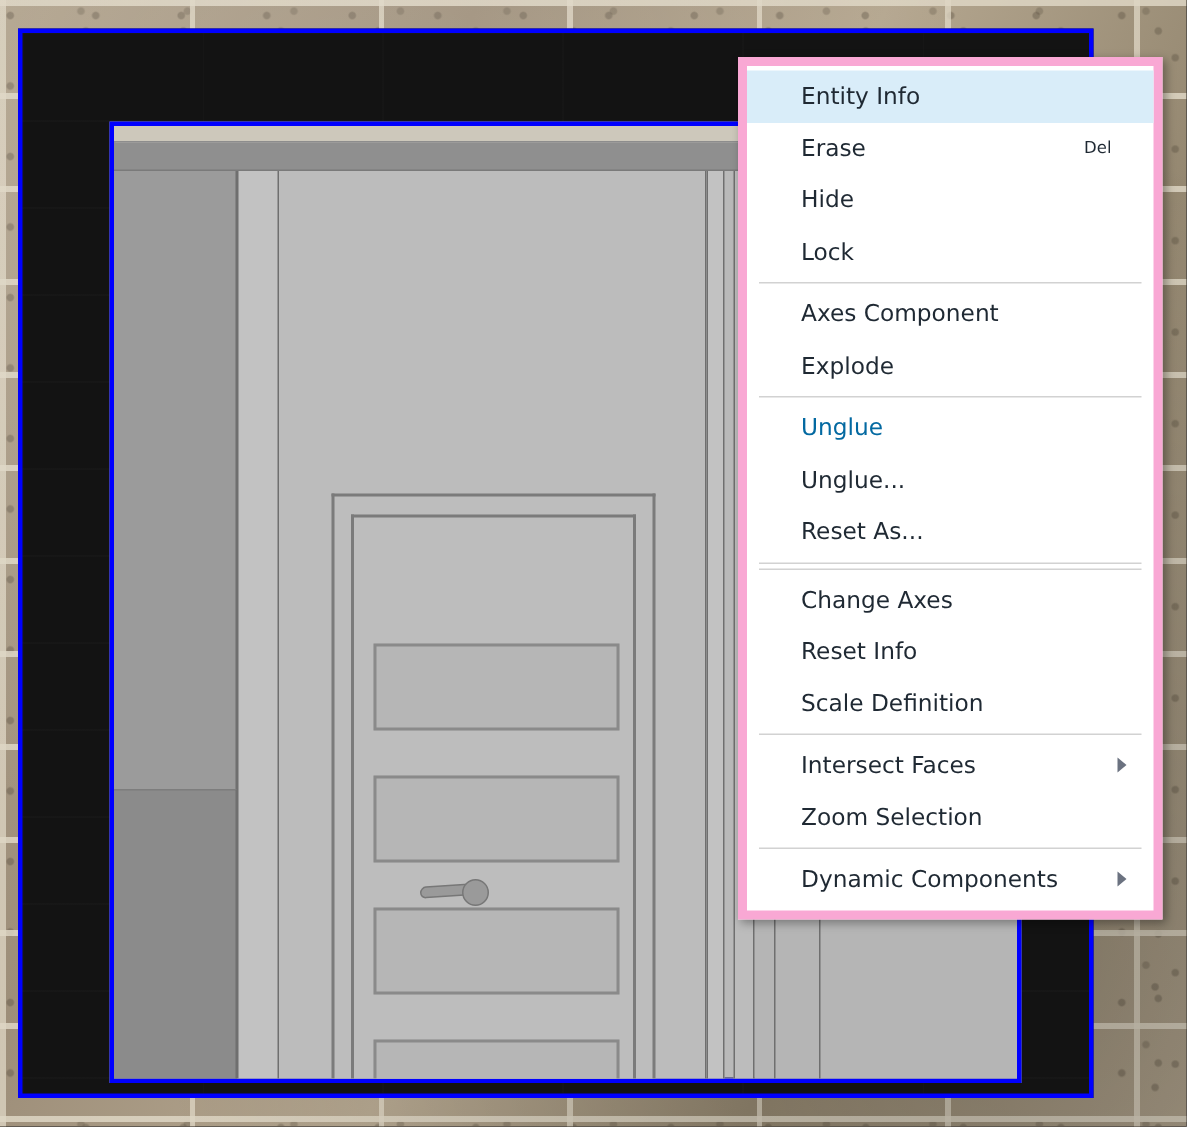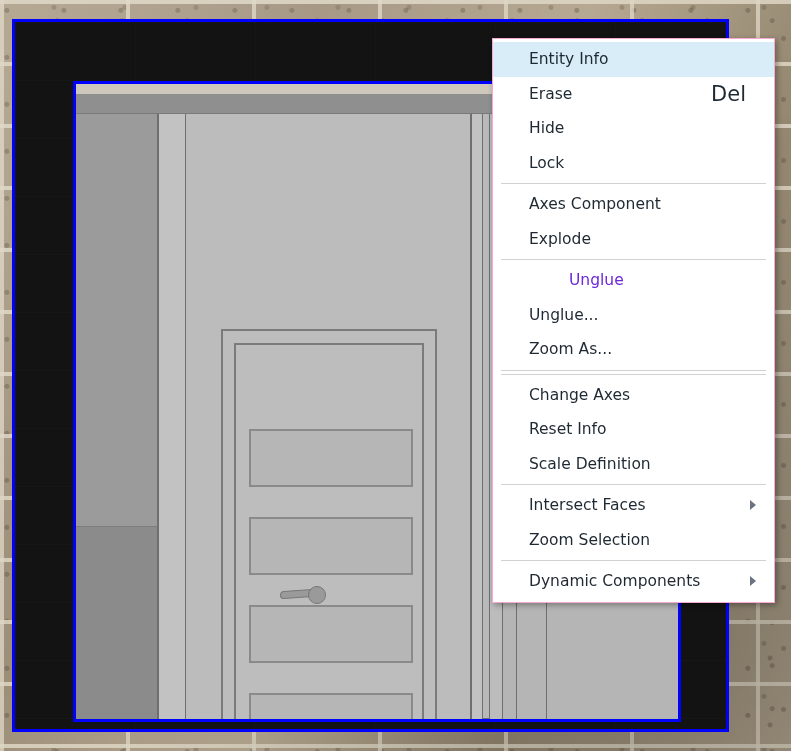--- a/index.html
+++ b/index.html
@@ -261,50 +261,49 @@
     background: #6f6f6f;
   }
 
   
   #context-menu {
     position: absolute;
     left: 492px;
     top: 38px;
     width: 283px;
     background: #ffffff;
-    border: 1px solid #f9a8d4;
+    border: 6px solid #f9a8d4;
     box-shadow: 2px 2px 6px rgba(0,0,0,0.35);
     box-sizing: border-box;
     padding: 3px 0;
     font-family: "DejaVu Sans", sans-serif;
   }
   .menu-item {
     position: relative;
     display: flex;
     align-items: center;
     height: 34.5px;
     padding: 0 14px 0 36px;
     font-size: 15.5px;
     color: #1f2933;
     white-space: nowrap;
     box-sizing: border-box;
   }
   .menu-item.highlighted {
     background: #d9edf9;
   }
   .menu-item.disabled {
-    color: #6d28d9;
-    margin-left: 40px;
+    color: #0369a1;
   }
   .menu-label {
     flex: 0 0 auto;
   }
   .menu-accel {
     margin-left: auto;
-    font-size: 21px;
+    font-size: 11px;
     color: #1f2933;
     padding-right: 14px;
   }
   .submenu-arrow {
     margin-left: auto;
     width: 0;
     height: 0;
     border-top: 5px solid transparent;
     border-bottom: 5px solid transparent;
     border-left: 6px solid #6b7280;
@@ -382,21 +381,21 @@
         <span class="menu-label">Explode</span>
       </div>
       <div class="menu-sep"></div>
       <div class="menu-item disabled">
         <span class="menu-label">Unglue</span>
       </div>
       <div class="menu-item">
         <span class="menu-label">Unglue...</span>
       </div>
       <div class="menu-item">
-        <span class="menu-label">Zoom As...</span>
+        <span class="menu-label">Reset As...</span>
       </div>
       <div class="menu-sep"></div>
       <div class="menu-sep"></div>
       <div class="menu-item">
         <span class="menu-label">Change Axes</span>
       </div>
       <div class="menu-item">
         <span class="menu-label">Reset Info</span>
       </div>
       <div class="menu-item">

